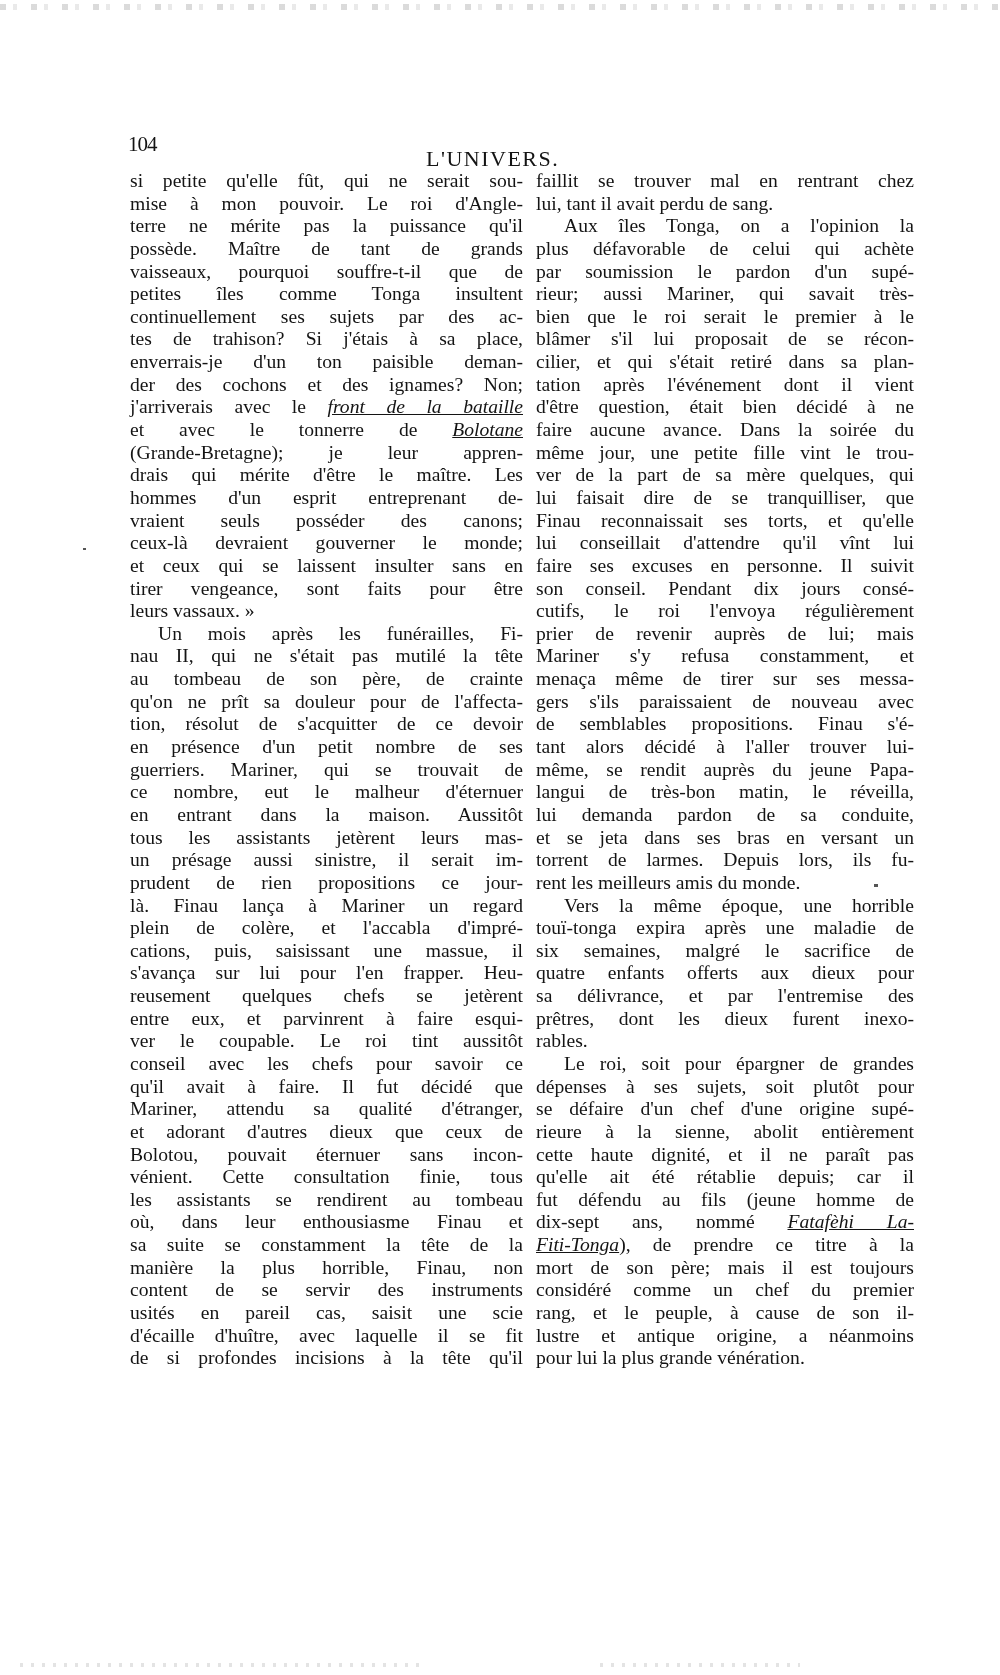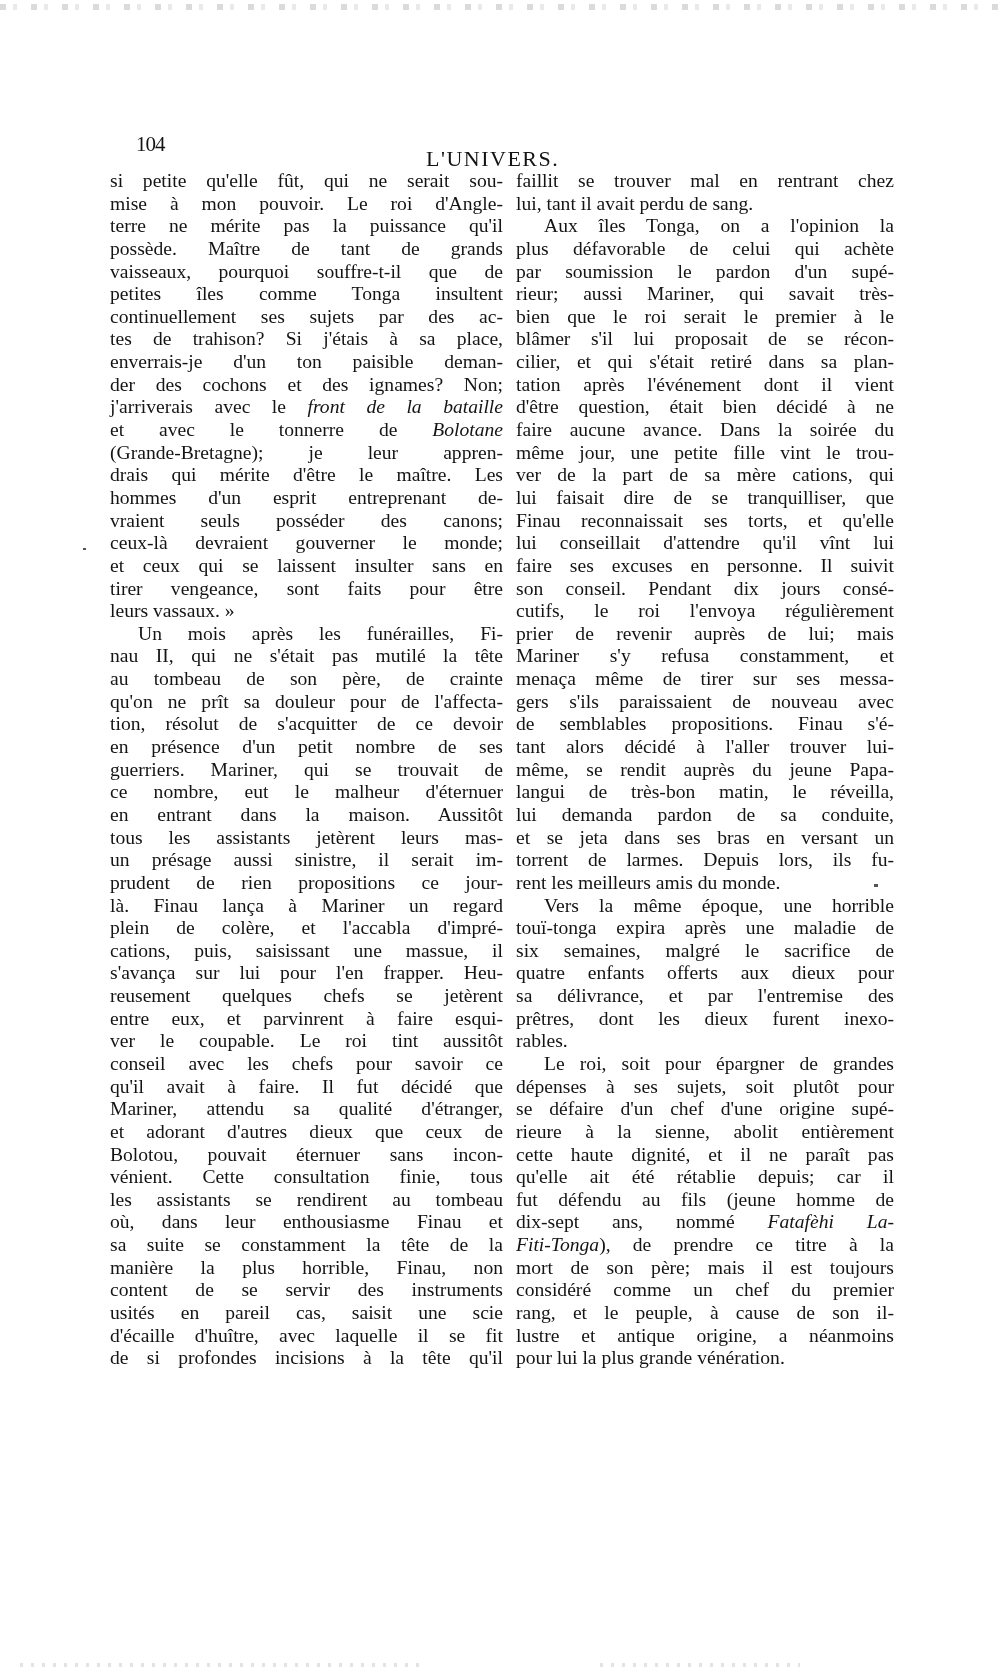--- a/index.html
+++ b/index.html
@@ -6,33 +6,33 @@
   body { width: 1000px; height: 1675px; position: relative; overflow: hidden;
          font-family: "DejaVu Serif", "Liberation Serif", serif; color: #141414; }
   .scan-noise-top { position: absolute; left: 0; top: 4px; width: 1000px; height: 6px;
     background: repeating-linear-gradient(90deg, #bdbdbd 0 6px, transparent 6px 13px, #d8d8d8 13px 17px, transparent 17px 31px);
     opacity: .55; }
   .scan-noise-bottom { position: absolute; left: 20px; top: 1663px; width: 400px; height: 4px;
     background: repeating-linear-gradient(90deg, #c8c8c8 0 3px, transparent 3px 11px);
     opacity: .5; }
   .scan-noise-bottom.r { left: 600px; width: 200px; }
   .header { position: absolute; top: 130px; left: 108px; width: 790px; height: 26px; }
-  .page-number { position: absolute; left: 28px; top: 2px; font-size: 21px;
+  .page-number { position: absolute; left: 20px; top: 2px; font-size: 21px;
     font-family: "Liberation Serif", serif; letter-spacing: -1px; }
   .running-title { position: absolute; left: 318px; top: 16px; font-size: 22px;
     font-family: "Liberation Serif", serif; letter-spacing: 1.5px; }
   .column { position: absolute; top: 170px; font-family: "Liberation Serif", serif;
-    font-size: 19.6px; line-height: 22.65px; }
+    font-size: 19.6px; line-height: 22.65px; margin-left: 20px; }
   .col-left { left: 110px; width: 393px; }
   .col-right { left: 516px; width: 378px; }
   .line { display: block; white-space: nowrap; text-align: justify; text-align-last: justify;
     height: 22.65px; overflow: visible; }
   .line.last { text-align-last: left; }
   .line.indent { padding-left: 28px; }
-  .it { font-style: italic; }
+  .it { font-style: italic; text-decoration: underline; }
   .speck { position: absolute; width: 3px; height: 2px; background: #555; }
 </style>
 </head>
 <body>
 
 <div class="scan-noise-top"></div>
 
 <div class="header">
   <span class="page-number">104</span>
   <span class="running-title">L'UNIVERS.</span>
@@ -100,21 +100,21 @@
     <span class="line">plus défavorable de celui qui achète</span>
     <span class="line">par soumission le pardon d'un supé-</span>
     <span class="line">rieur; aussi Mariner, qui savait très-</span>
     <span class="line">bien que le roi serait le premier à le</span>
     <span class="line">blâmer s'il lui proposait de se récon-</span>
     <span class="line">cilier, et qui s'était retiré dans sa plan-</span>
     <span class="line">tation après l'événement dont il vient</span>
     <span class="line">d'être question, était bien décidé à ne</span>
     <span class="line">faire aucune avance. Dans la soirée du</span>
     <span class="line">même jour, une petite fille vint le trou-</span>
-    <span class="line">ver de la part de sa mère cations, qui</span>
+    <span class="line">ver de la part de sa mère quelques, qui</span>
     <span class="line">lui faisait dire de se tranquilliser, que</span>
     <span class="line">Finau reconnaissait ses torts, et qu'elle</span>
     <span class="line">lui conseillait d'attendre qu'il vînt lui</span>
     <span class="line">faire ses excuses en personne. Il suivit</span>
     <span class="line">son conseil. Pendant dix jours consé-</span>
     <span class="line">cutifs, le roi l'envoya régulièrement</span>
     <span class="line">prier de revenir auprès de lui; mais</span>
     <span class="line">Mariner s'y refusa constamment, et</span>
     <span class="line">menaça même de tirer sur ses messa-</span>
     <span class="line">gers s'ils paraissaient de nouveau avec</span>

